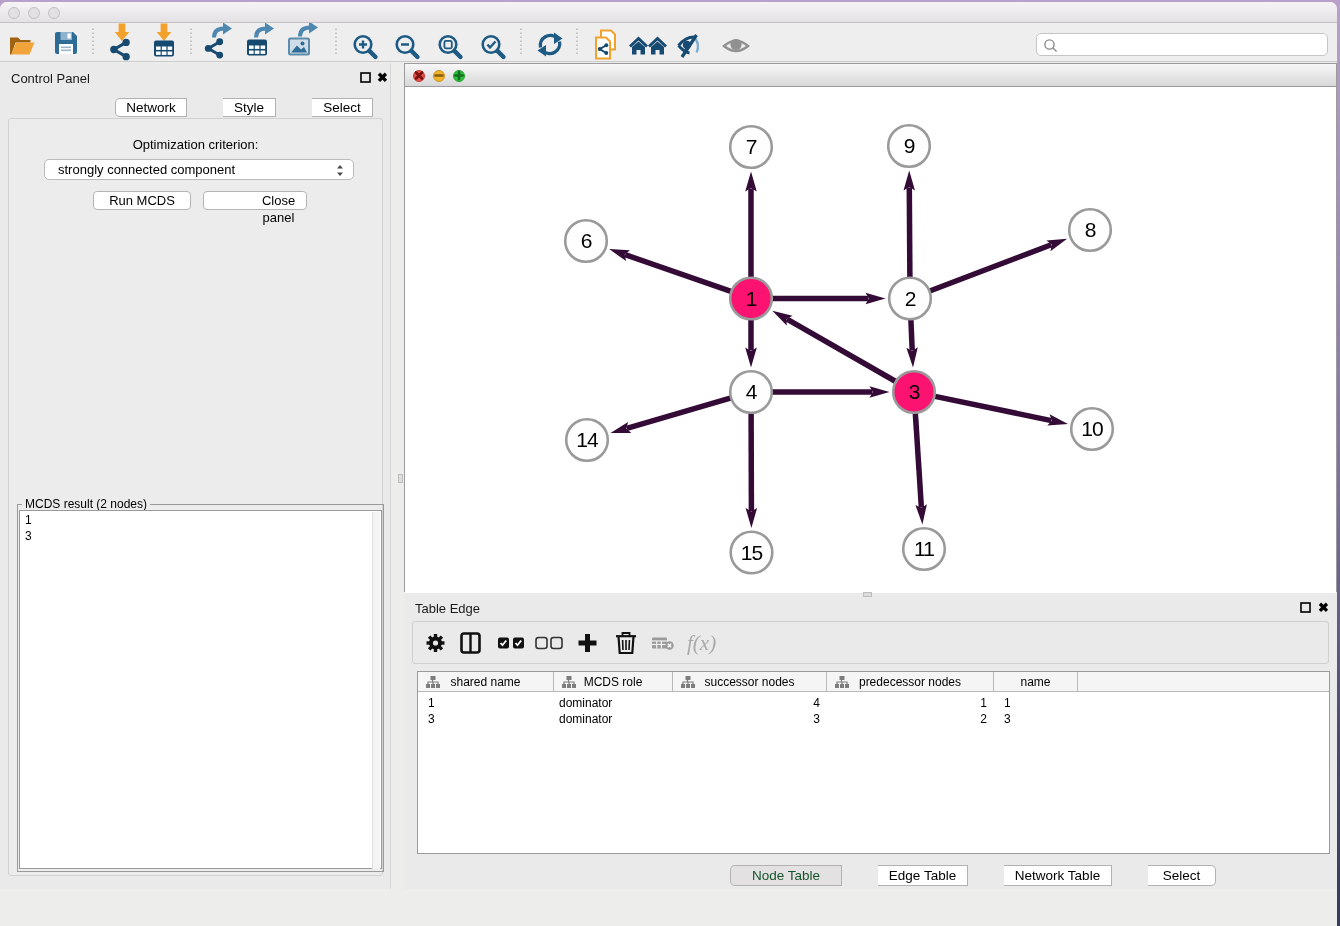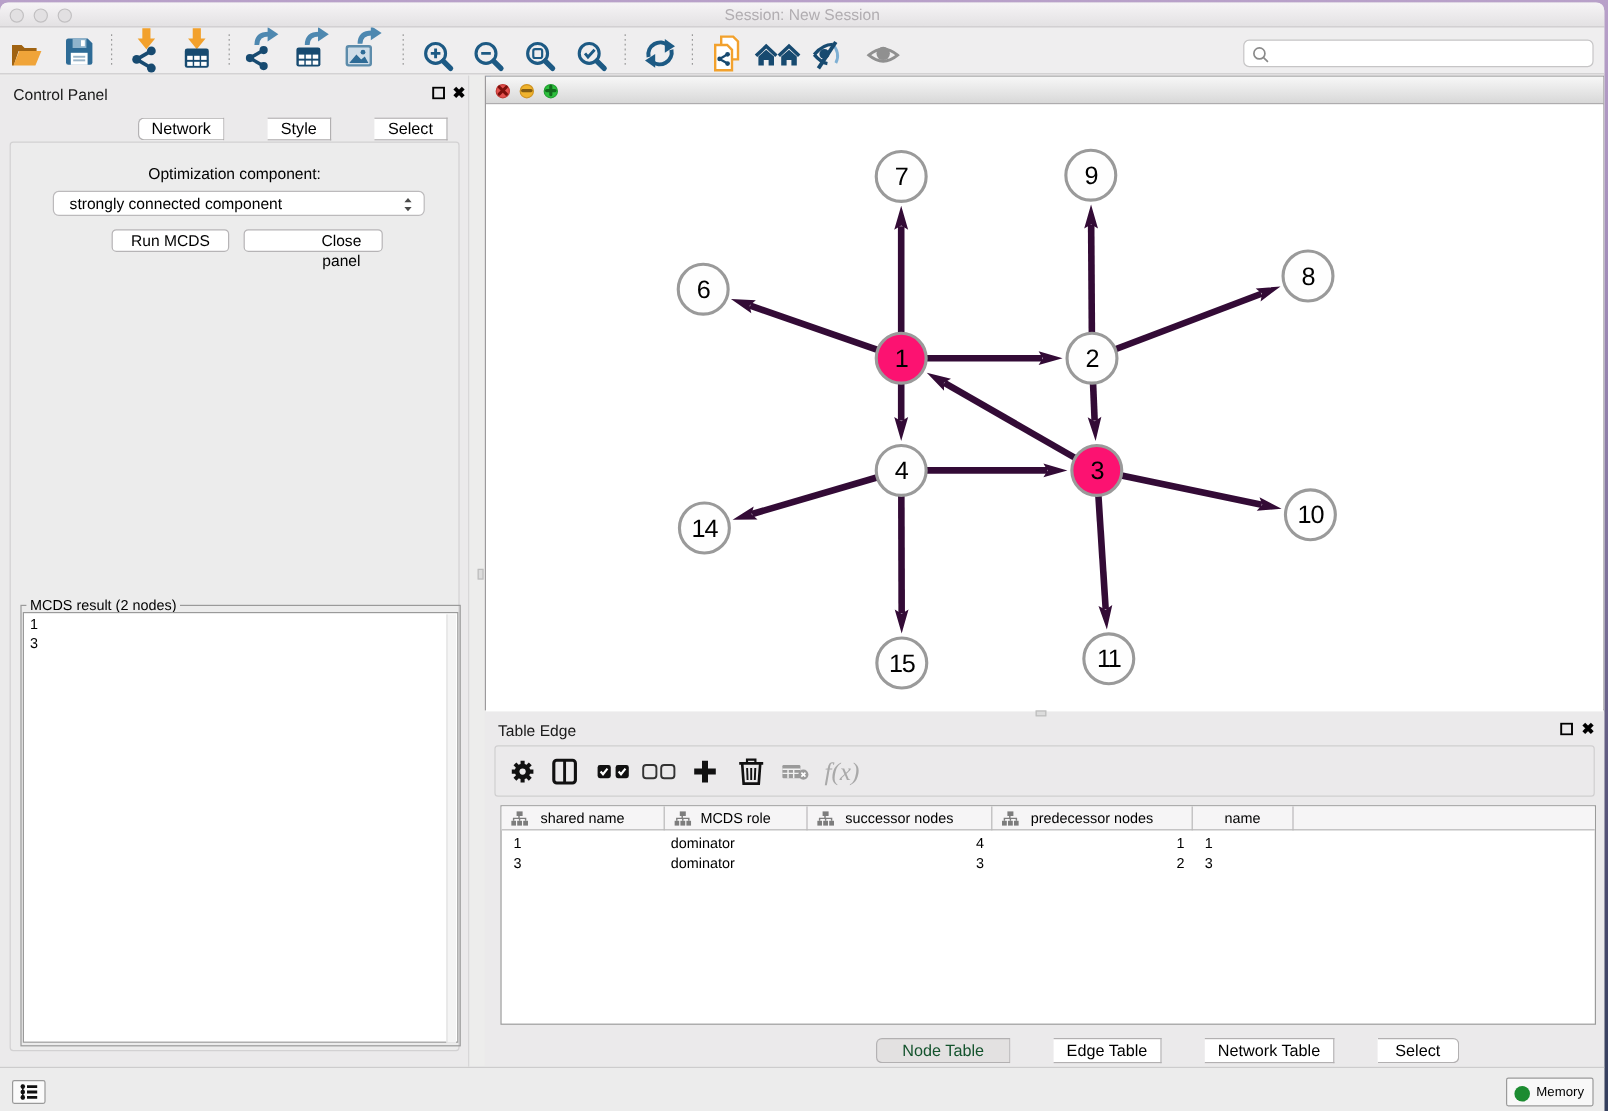--- a/index.html
+++ b/index.html
@@ -79,21 +79,20 @@
 #sb-mem i { position:absolute; left:6px; top:5.5px; width:13px; height:13px; border-radius:50%;
   background:#1c8c31; font-style:normal; }
 </style>
 </head>
 <body>
 <div id="win">
   <div id="titlebar">
     <div class="tl" style="left:8px"></div>
     <div class="tl" style="left:28px"></div>
     <div class="tl" style="left:48px"></div>
-    <div id="title-text">Session: New Session</div>
   </div>
   <div id="toolbar">
     <svg width="1030" height="39" id="tb-icons">
 <g transform="translate(0,-1.5)">
 <g transform="translate(9,11)">
 <path d="M1,22 V5 H9 L11.5,7.5 H21.5 V10 H6.5 L2.5,22 Z" fill="#a06312"></path>
 <path d="M2.2,22 L7,10 H25.5 L20.5,22 Z" fill="#f0a439"></path>
 </g>
 <g transform="translate(54,9.5)">
 <path d="M1,3 Q1,1 3,1 H19 L23,5 V21 Q23,23 21,23 H3 Q1,23 1,21 Z" fill="#2e6b96"></path>
@@ -238,29 +237,29 @@
           <rect x="1" y="1" width="9" height="9" fill="none" stroke="#000" stroke-width="1.6"></rect>
         </svg></div>
     <div class="ph-btns" style="left:377px;font-weight:bold;font-size:13px;top:7px">✖</div>
     <div class="tabs" style="left:79px; top:35px;">
       <div class="tab first" style="width:72px">Network</div>
       <div class="tab" style="width:53px">Style</div>
       <div class="tab" style="width:61px">Select</div>
       <div class="tab last sel" style="width:57px">MCDS</div>
     </div>
     <div id="cp-inner">
-      <div id="opt-label">Optimization component:</div>
+      <div id="opt-label">Optimization criterion:</div>
       <div id="dropdown">strongly connected component
         <svg width="14" height="17" viewBox="0 0 14 17">
           <path d="M7 3 L10 6.6 H4 Z" fill="#4a4a4a"></path>
           <path d="M7 14 L10 10.4 H4 Z" fill="#4a4a4a"></path>
         </svg>
       </div>
       <div class="btn" style="left:84px; top:72px; width:98px;">Run MCDS</div>
-      <div class="btn" style="left:194px; top:72px; width:116px;padding-left:47px;">Close panel</div>
+      <div class="btn" style="left:194px; top:72px; width:104px;padding-left:47px;">Close panel</div>
       <div id="mcds-box">
         <div id="mcds-border"></div>
         <div class="legend">MCDS result (2 nodes)</div>
         <div id="mcds-white">1<br>3<div id="mcds-sb"></div></div>
       </div>
     </div>
   </div>
 
   <div id="netwin">
     <div style="position:absolute;left:0;top:0;width:4px;height:4px;background:#6b8fc7;"></div>
@@ -451,29 +450,13 @@
     <div class="tabs bot-tabs">
       <div class="tab first sel" style="width:112px">Node Table</div>
       <div class="tab" style="width:90px">Edge Table</div>
       <div class="tab" style="width:108px">Network Table</div>
       <div class="tab last" style="width:68px">Select</div>
     </div>
   </div>
 
   <div style="position:absolute; left:398px; top:472px; width:5px; height:9px; background:#dcdcdc; border:1px solid #bdbdbd;"></div>
   <div style="position:absolute; left:863px; top:590px; width:9px; height:5px; background:#dcdcdc; border:1px solid #bdbdbd;"></div>
-  <div id="statusbar">
-    <div id="sb-left"><svg width="26" height="18" viewBox="0 0 26 18">
-      <line x1="8" y1="3" x2="8" y2="15" stroke="#111" stroke-width="1.2"></line>
-      <g fill="#111">
-            <circle cx="8" cy="4.5" r="1.9"></circle>
-            <circle cx="8" cy="9" r="1.9"></circle>
-            <circle cx="8" cy="13.5" r="1.9"></circle>
-          </g>
-      <g stroke="#111" stroke-width="2.4">
-            <line x1="11.5" y1="4.5" x2="20" y2="4.5"></line>
-            <line x1="11.5" y1="9" x2="20" y2="9"></line>
-            <line x1="11.5" y1="13.5" x2="20" y2="13.5"></line>
-          </g>
-    </svg></div>
-    <div id="sb-mem"><i></i>Memory</div>
-  </div>
 </div>
 
 </body></html>

